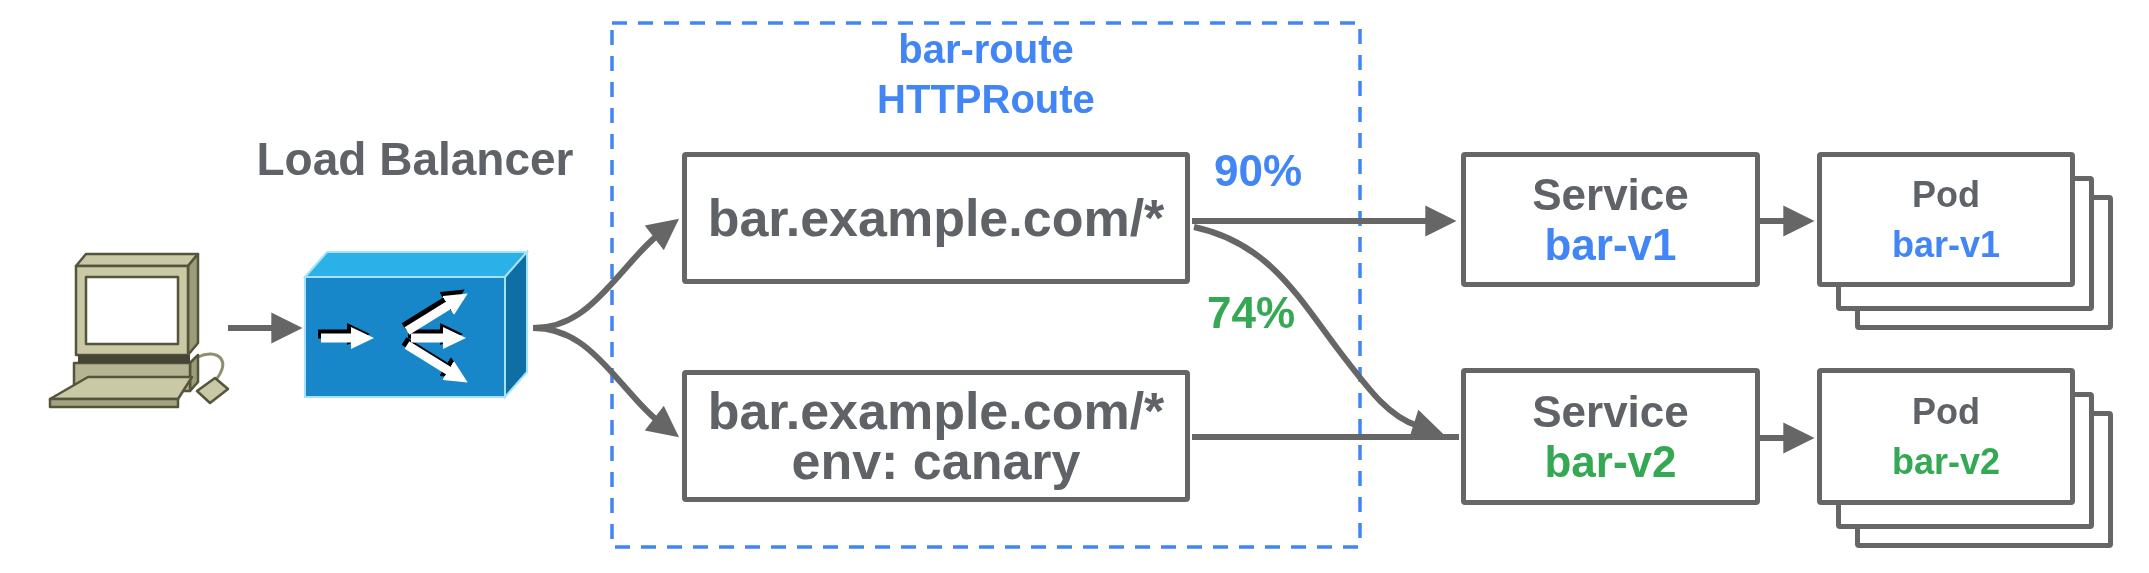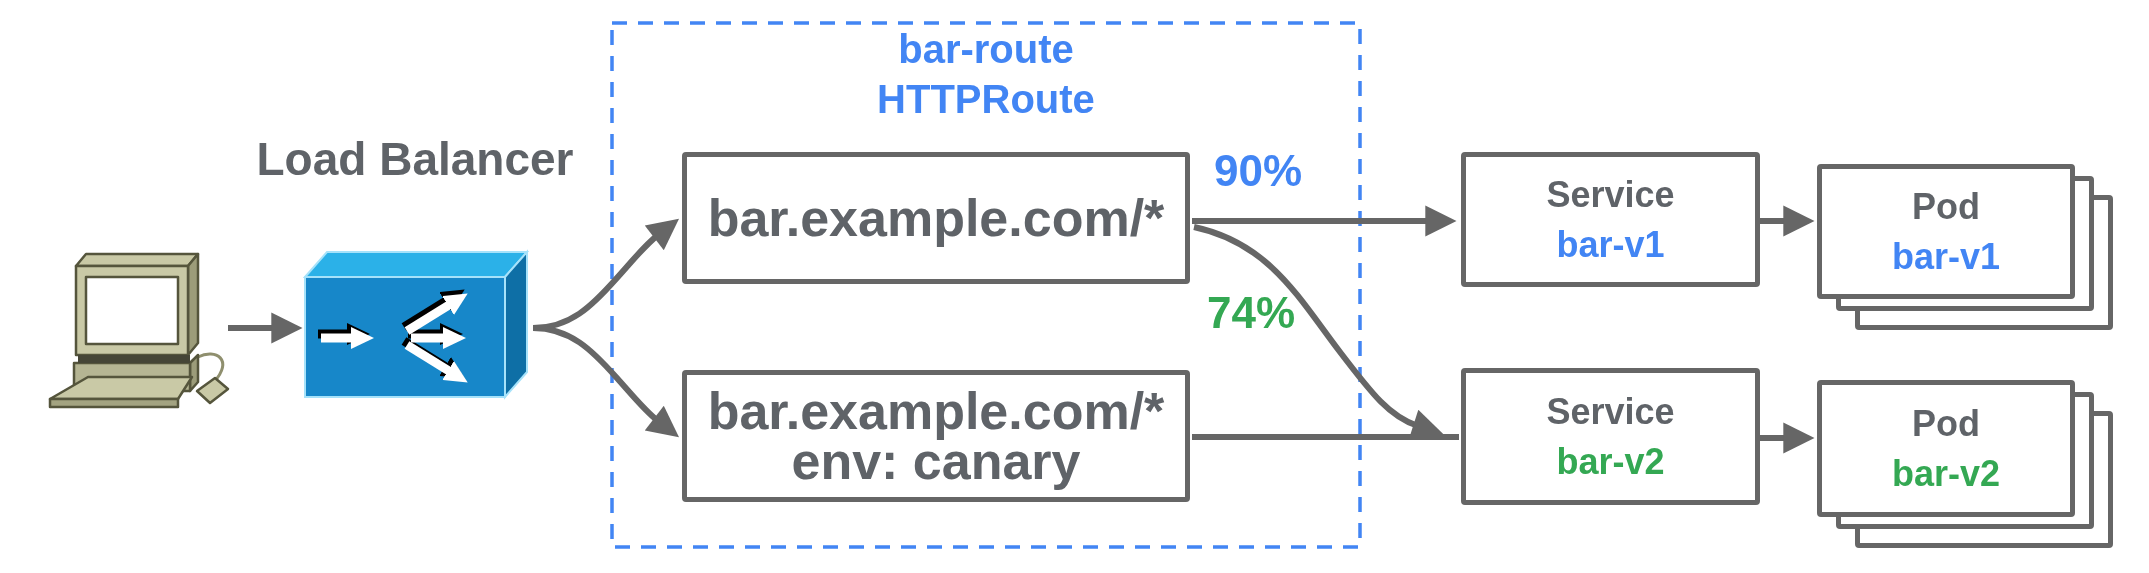--- a/index.html
+++ b/index.html
@@ -4,29 +4,29 @@
 <style>
   html,body{margin:0;padding:0;background:#fff;}
   #canvas{position:relative;width:2149px;height:573px;background:#fff;overflow:hidden;
           font-family:"Liberation Sans",sans-serif;}
   #wires{position:absolute;left:0;top:0;width:2149px;height:573px;}
 
   .rbox{position:absolute;box-sizing:border-box;border:5px solid #666;border-radius:4px;
         background:#fff;display:flex;flex-direction:column;align-items:center;justify-content:center;
         text-align:center;font-weight:bold;color:#5f6368;z-index:4;}
   .rule{width:508px;height:132px;font-size:52px;line-height:50px;}
-  .node{width:299px;height:135px;font-size:36px;line-height:50px;}
+  .node{width:299px;height:135px;font-size:44px;line-height:50px;}
   .podbox{width:258px;height:135px;font-size:36px;line-height:50px;}
 
   .stack{position:absolute;z-index:3;}
   .stack .layer{position:absolute;box-sizing:border-box;width:258px;height:135px;
         border:5px solid #666;border-radius:4px;background:#fff;}
   .stack .l2{left:19px;top:24px;z-index:2;}
   .stack .l3{left:38px;top:43px;z-index:1;}
-  .stack .podbox{position:absolute;left:0;top:12px;z-index:3;}
+  .stack .podbox{position:absolute;left:0;top:0;z-index:3;}
 
   .lb-label{position:absolute;left:250px;top:132px;width:330px;text-align:center;
         font-weight:bold;font-size:46px;color:#5f6368;z-index:4;}
   .route-title{position:absolute;left:612px;top:24px;width:748px;text-align:center;
         font-weight:bold;font-size:40px;line-height:50px;color:#4285f4;z-index:4;}
   .pct{position:absolute;font-weight:bold;font-size:44px;z-index:5;}
   #pct90{left:1202px;top:146px;}
   #pct10{left:1207px;top:288px;}
 </style>
 </head>

